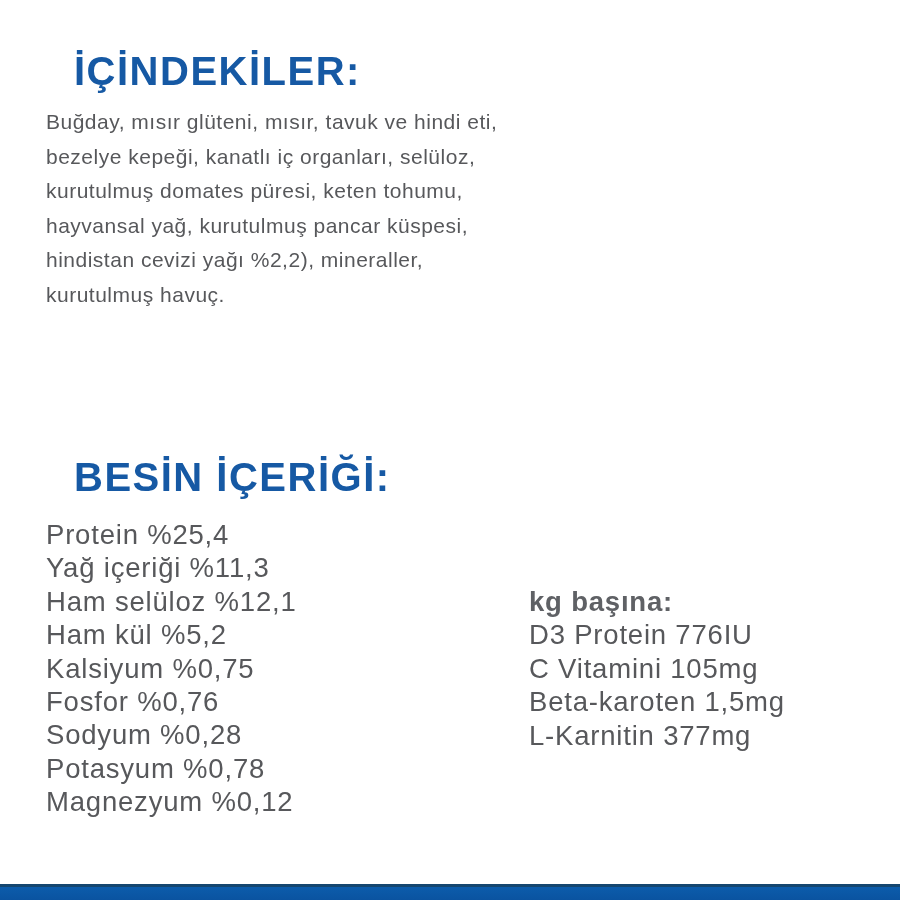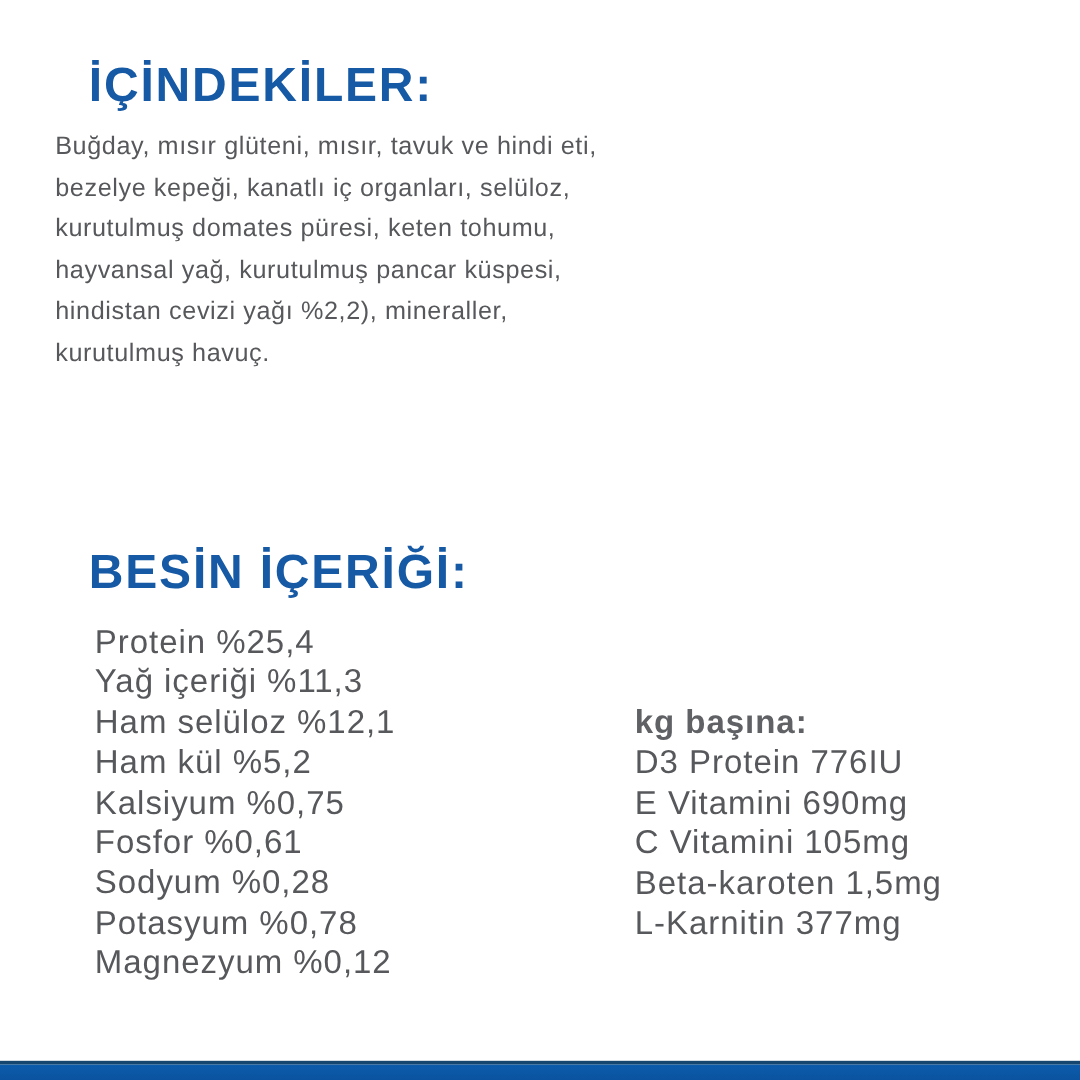--- a/index.html
+++ b/index.html
@@ -49,21 +49,20 @@
     font-size:27.5px;
     line-height:33.4px;
     letter-spacing:0.8px;
     color:var(--body-gray);
   }
   ul.list li{white-space:nowrap;}
   .analysis{
     position:absolute;
     left:46px;
     top:518px;
-    margin-left:33px;
   }
   .perkg{
     position:absolute;
     left:529px;
     top:585px;
     font-size:27.5px;
     line-height:33.4px;
     letter-spacing:0.8px;
   }
   .perkg-label{
@@ -96,31 +95,30 @@
     </div>
 
   <h2>BESİN İÇERİĞİ:</h2>
 
   <ul class="list analysis">
       <li>Protein %25,4</li>
       <li>Yağ içeriği %11,3</li>
       <li>Ham selüloz %12,1</li>
       <li>Ham kül %5,2</li>
       <li>Kalsiyum %0,75</li>
-      <li>Fosfor %0,61</li>
+      <li>Fosfor %0,76</li>
       <li>Sodyum %0,28</li>
       <li>Potasyum %0,78</li>
       <li>Magnezyum %0,12</li>
     </ul>
 
   <div class="perkg">
     <div class="perkg-label">kg başına:</div>
     <ul class="list">
         <li>D3 Protein 776IU</li>
-        <li>E Vitamini 690mg</li>
         <li>C Vitamini 105mg</li>
         <li>Beta-karoten 1,5mg</li>
         <li>L-Karnitin 377mg</li>
       </ul>
   </div>
 
   <div class="footer-bar"></div>
 
 </main>
 

